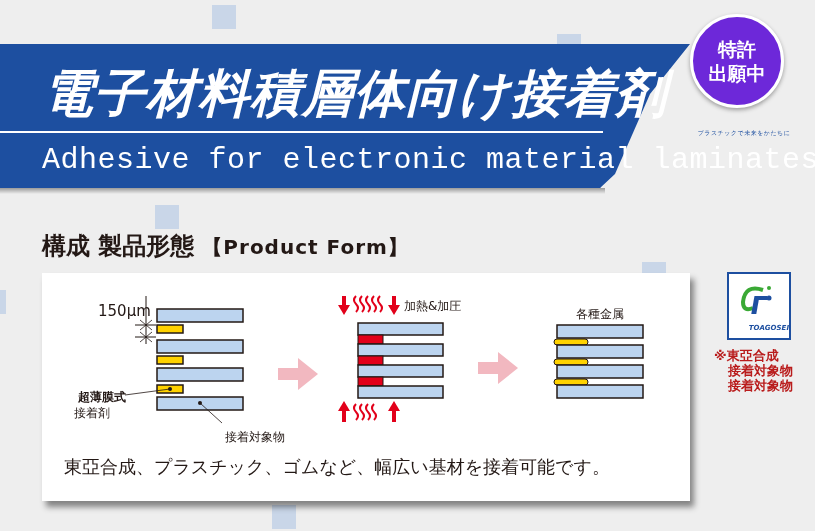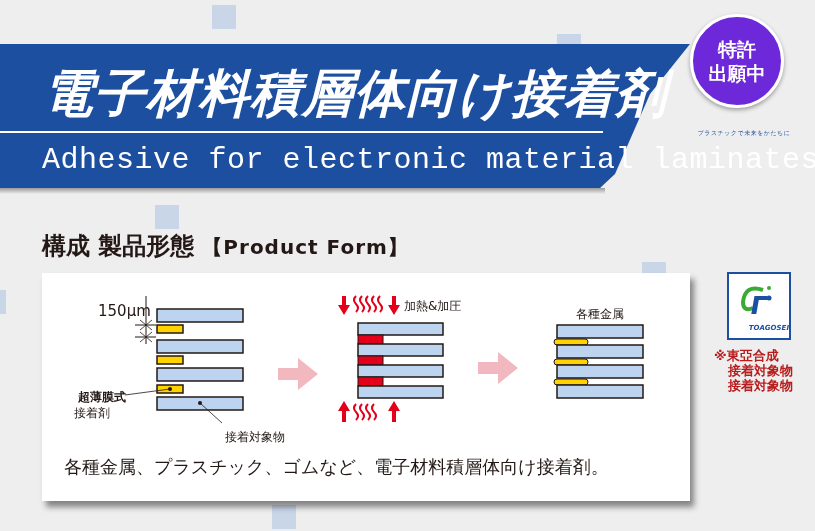--- a/index.html
+++ b/index.html
@@ -184,21 +184,21 @@
   </g>
 </svg>
 
 <div class="diagram-label" style="left:98px;top:302px;font-size:15px;">150μm</div>
 <div class="diagram-label" style="left:78px;top:389px;font-weight:bold;">超薄膜式</div>
 <div class="diagram-label" style="left:62px;top:405px;margin-left:12px;">接着剤</div>
 <div class="diagram-label" style="left:225px;top:429px;">接着対象物</div>
 <div class="diagram-label" style="left:404px;top:298px;text-align:center;">加熱&amp;加圧</div>
 <div class="diagram-label" style="left:576px;top:306px;">各種金属</div>
 
-<div class="desc">各種金属、プラスチック、ゴムなど、電子材料積層体向け接着剤。</div>
+<div class="desc">東亞合成、プラスチック、ゴムなど、幅広い基材を接着可能です。</div>
 
 <div class="toagosei">
   <svg width="60" height="50" style="position:absolute;left:0;top:2px;">
     <path d="M34 14 q-18 -6 -20 12 q0 10 10 6" fill="none" stroke="#3aa935" stroke-width="4"></path>
     <rect x="26" y="20" width="12" height="4" fill="#1d4fa0"></rect>
     <rect x="29" y="20" width="5" height="18" fill="#1d4fa0" transform="skewX(-10)"></rect>
     <circle cx="40" cy="22" r="2.5" fill="#1d4fa0"></circle>
     <circle cx="40" cy="12" r="2" fill="#3aa935"></circle>
   </svg>
   <div class="toagosei-text">TOAGOSEI</div>

